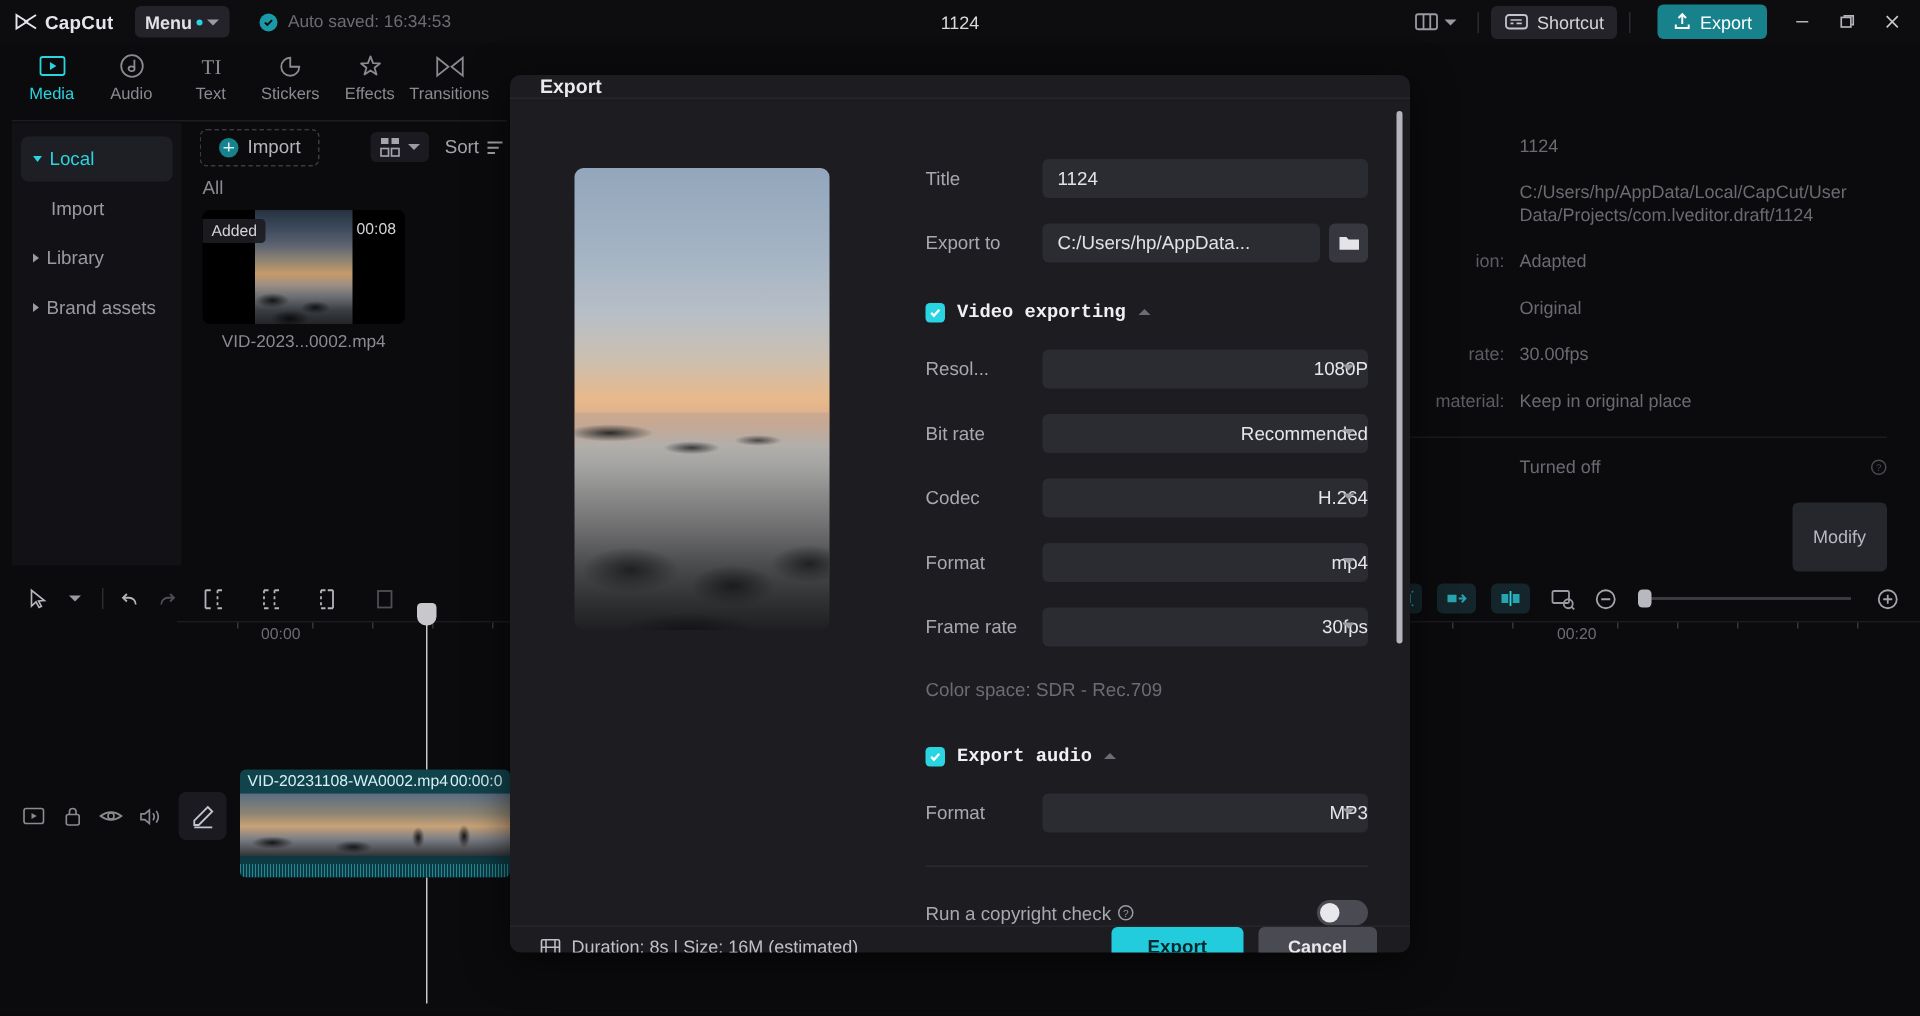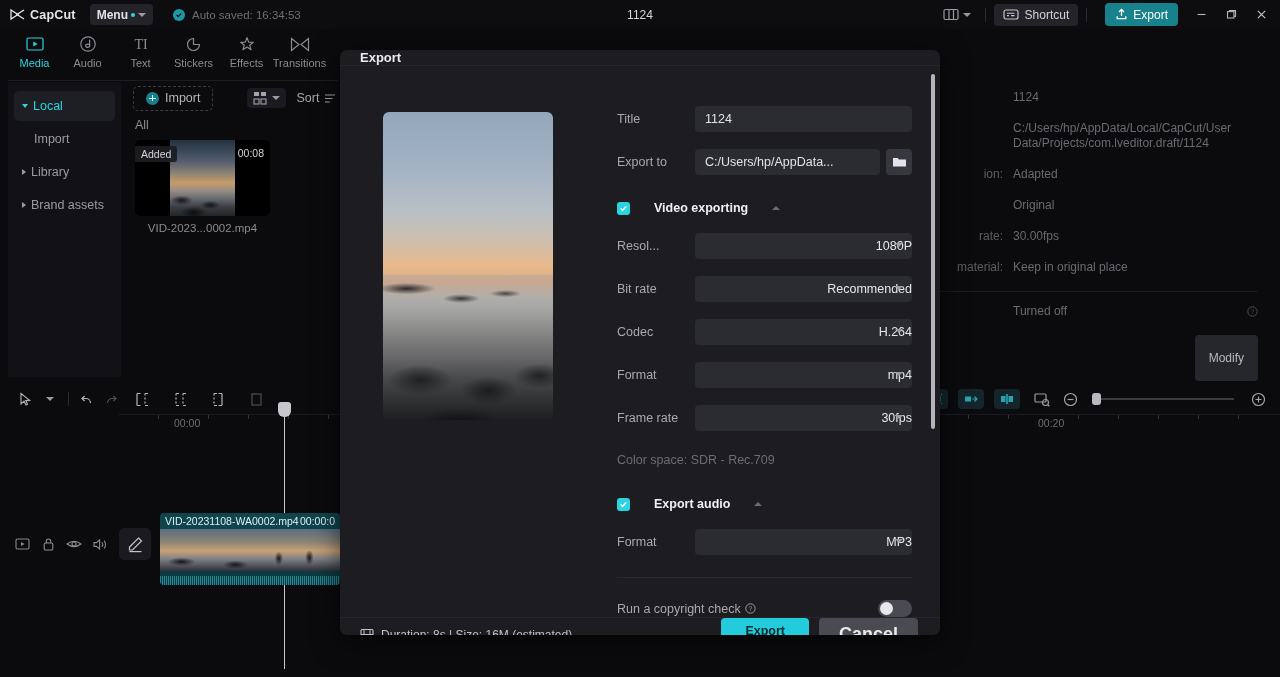--- a/index.html
+++ b/index.html
@@ -226,21 +226,21 @@
   .frow { display: flex; align-items: center; margin-bottom: 17px; }
   .flabel { width: 78px; flex: none; font-size: 12.5px; color: #a8a8b0; }
   .finput {
     flex: 1; height: 26px; background: #2b2b32; border-radius: 4px;
     display: flex; align-items: center; padding: 0 10px; font-size: 12.5px; color: #e2e2e6;
   }
   .folder-btn {
     width: 26px; height: 26px; margin-left: 6px; background: #37373f; border-radius: 4px;
     display: flex; align-items: center; justify-content: center; flex: none;
   }
-  .section-head { display: flex; align-items: center; gap: 24px; margin: 26px 0 18px; }
+  .section-head { display: flex; align-items: center; gap: 8px; margin: 26px 0 18px; font-family: Liberation Mono, monospace; }
   .cbox {
     width: 13px; height: 13px; border-radius: 3px; background: #2ad4e0;
     display: flex; align-items: center; justify-content: center; flex: none;
   }
   .section-title { font-size: 12.5px; font-weight: bold; color: #f0f0f4; }
   .chev-up { width: 0; height: 0; border-left: 4px solid transparent; border-right: 4px solid transparent; border-bottom: 4px solid #6c6c74; }
   .select {
     flex: 1; height: 26px; background: #2b2b32; border-radius: 4px; position: relative;
     display: flex; align-items: center; justify-content: flex-end; font-size: 12.5px; color: #e6e6ea;
   }
@@ -258,21 +258,21 @@
     height: 50px; border-top: 1px solid #26262c; display: flex; align-items: center;
     padding: 0 22px 0 20px;
   }
   .foot-info { display: flex; align-items: center; gap: 7px; font-size: 12px; color: #c0c0c8; }
   .foot-btns { margin-left: auto; display: flex; gap: 10px; }
   .btn-export {
     background: #22ccdd; color: #07282c; font-size: 12.5px; font-weight: bold;
     padding: 6px 24px; border-radius: 4px;
   }
   .btn-cancel {
-    background: #4a4a52; color: #eaeaee; font-size: 18px; font-weight: bold;
+    background: #4a4a52; color: #eaeaee; font-size: 12px; font-weight: bold;
     padding: 6px 20px; border-radius: 4px;
   }
   .ico { display: block; }
 </style>
 </head>
 <body>
 
 <div id="app">
 
   <div class="titlebar">

